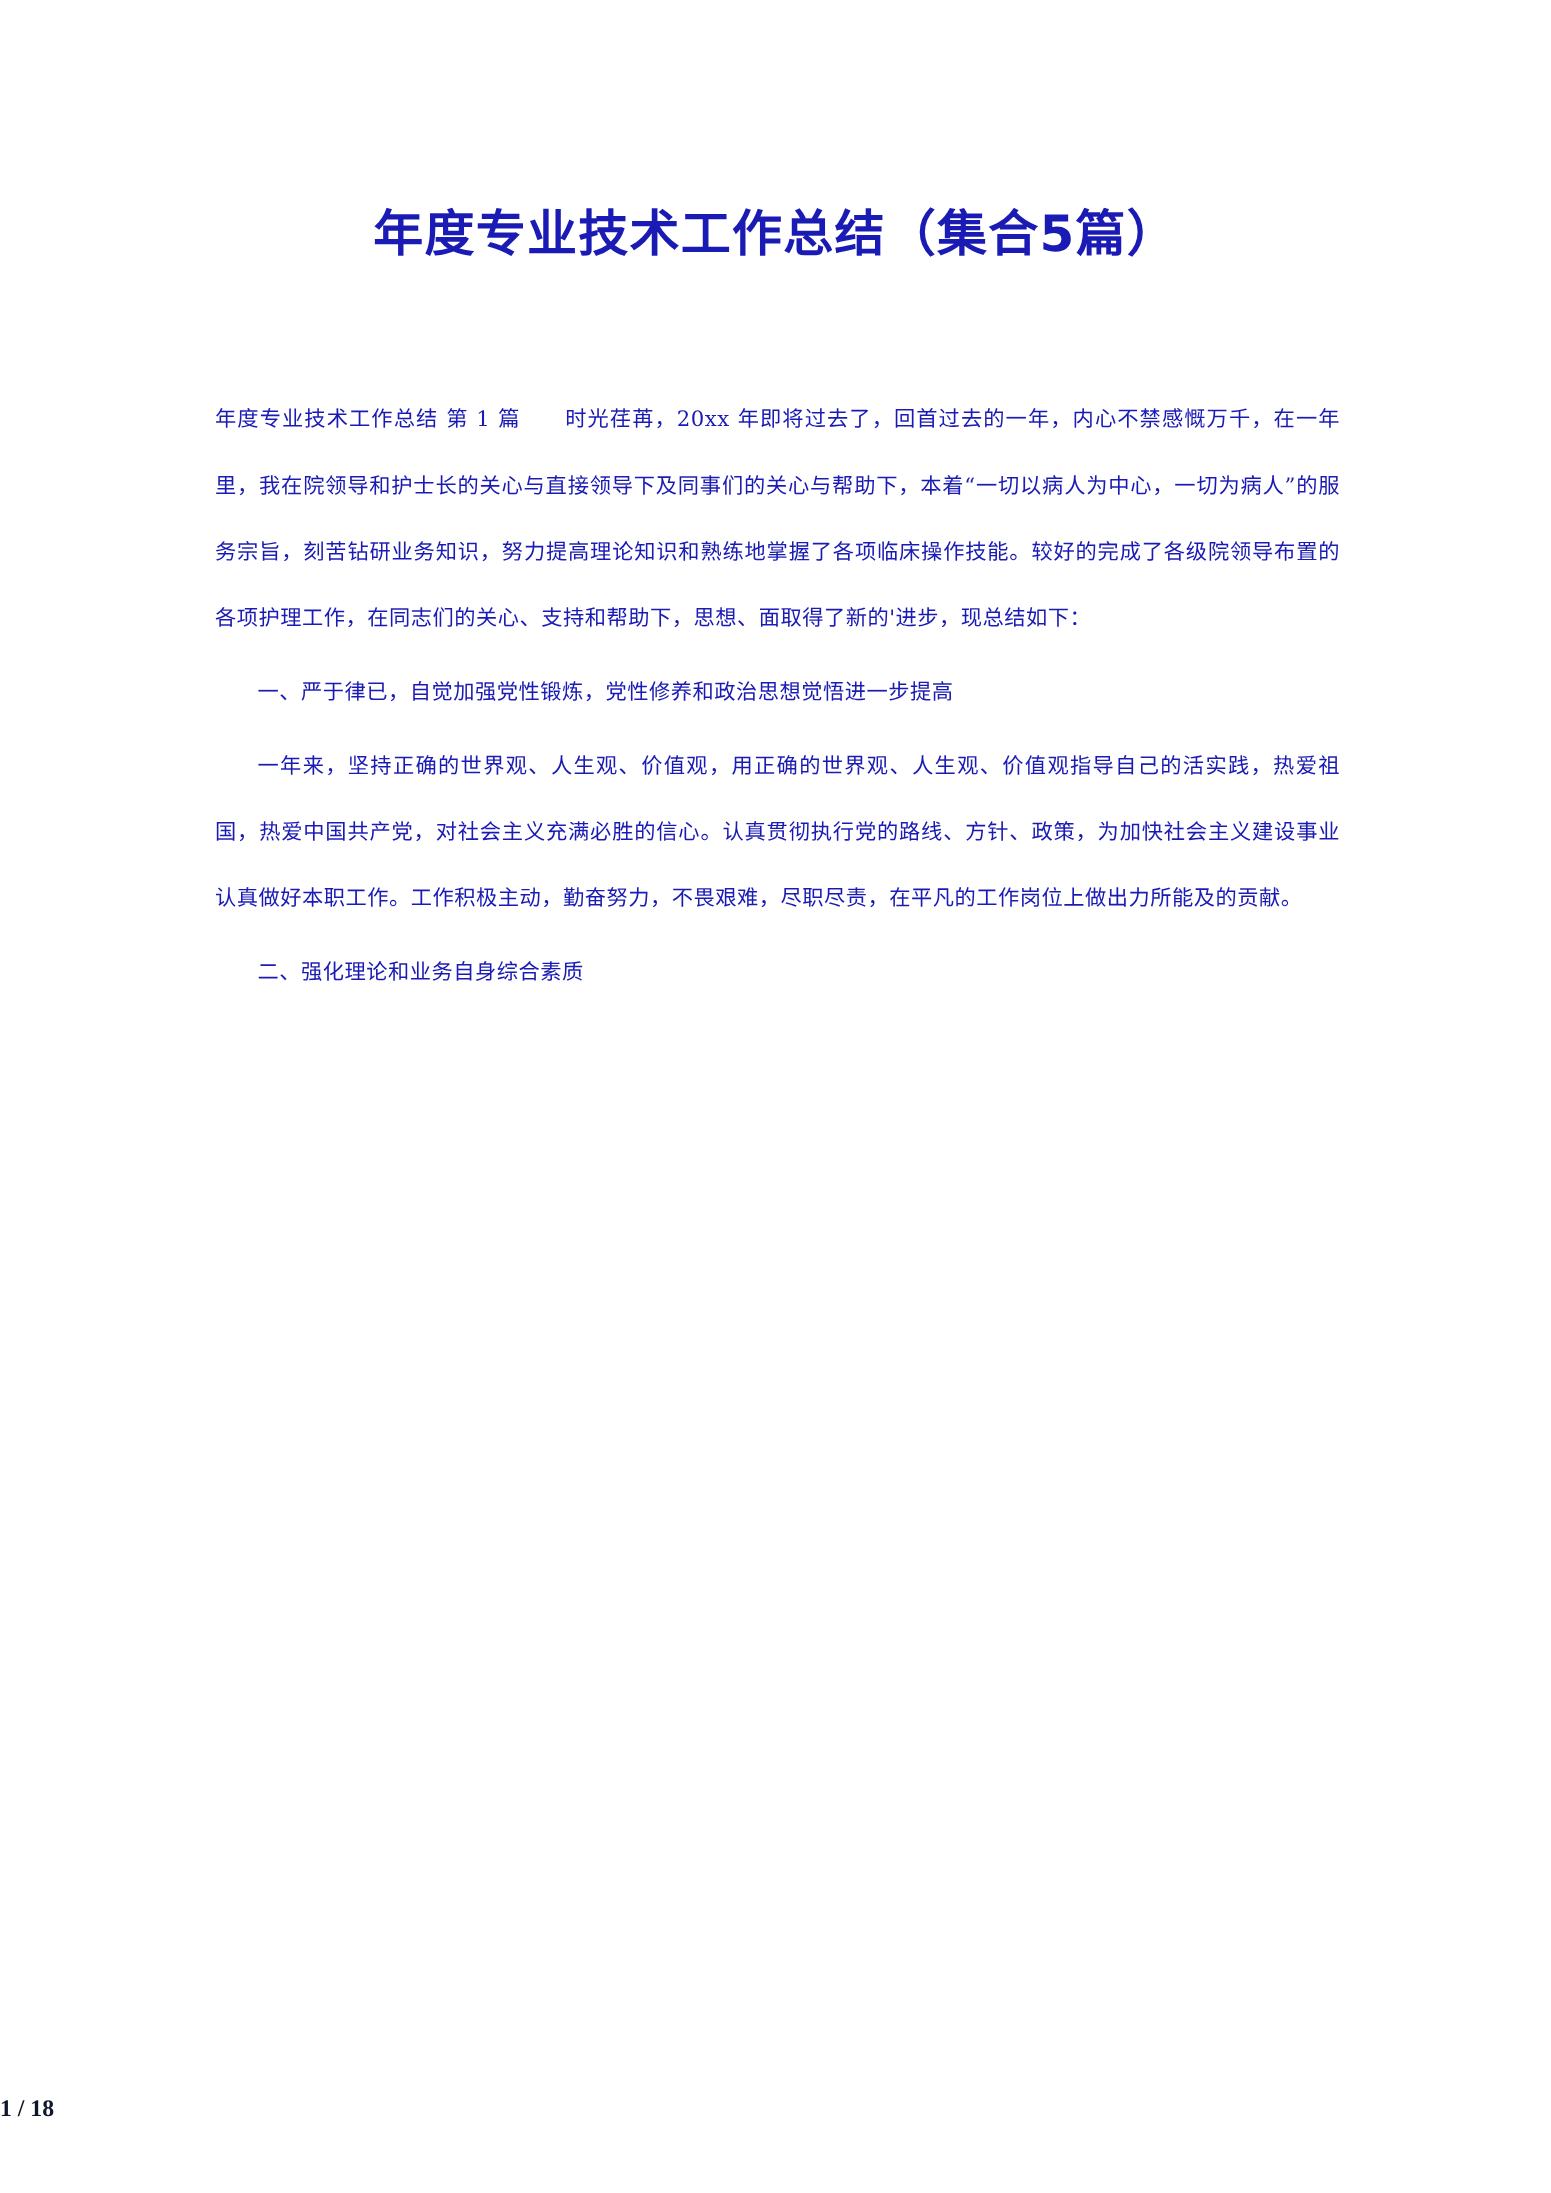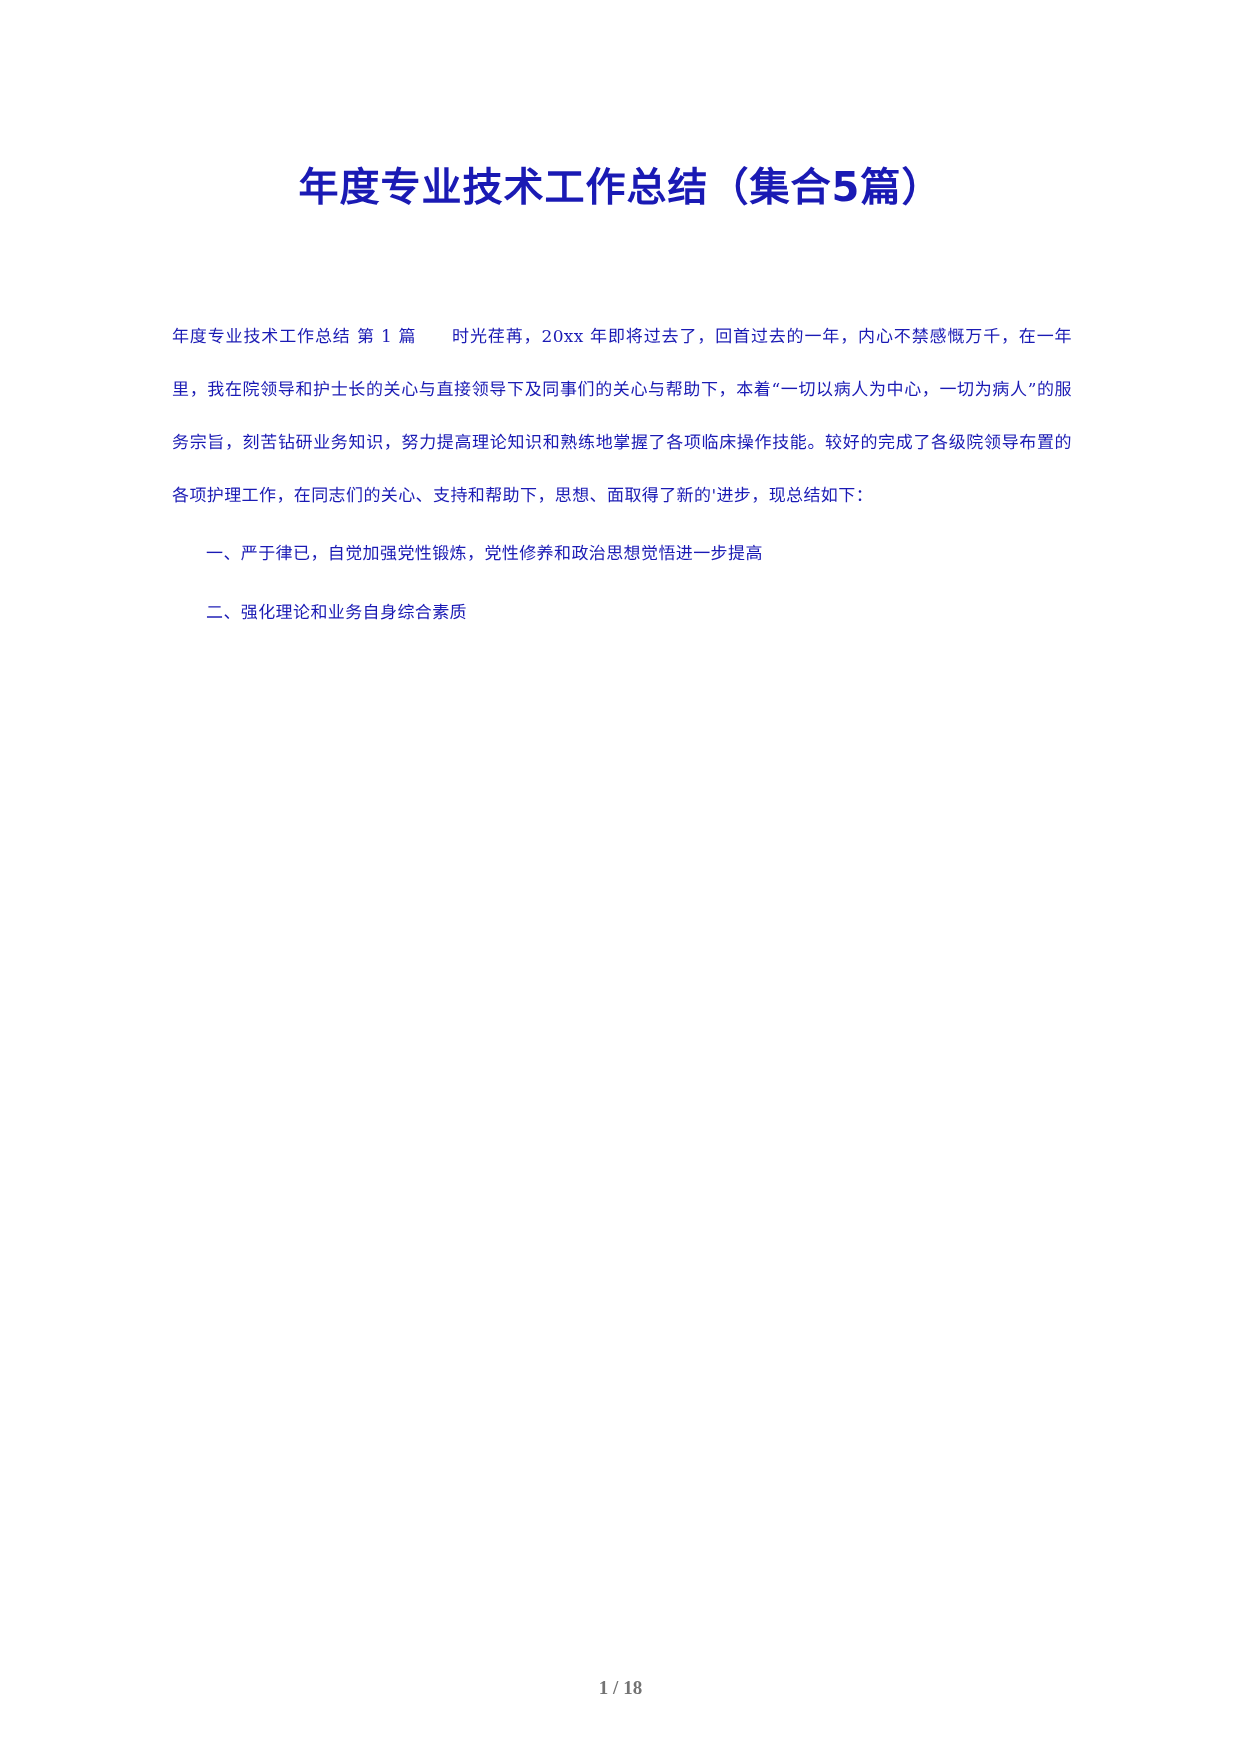--- a/index.html
+++ b/index.html
@@ -48,42 +48,42 @@
     font-size: 17px;
     line-height: 53px;
     color: #1a1ab4;
     text-align: justify;
     text-justify: inter-ideograph;
     letter-spacing: 0.4px;
     font-family: "DejaVu Serif", "Liberation Serif", serif;
   }
   p.indent {
     text-indent: 2em;
-    font-family: Liberation Mono, monospace;
   }
   .page-number {
     position: absolute;
     bottom: 55px;
     left: 0;
     width: 1241px;
-    text-align: center;
+    text-align: left;
     font-size: 19px;
     font-weight: bold;
-    color: #737373;
+    color: #0f172a;
     font-family: "Liberation Serif", serif;
   }
 </style>
 </head>
 <body>
 
 <div class="page">
 
   <h1 class="doc-title">年度专业技术工作总结（集合5篇）</h1>
 
   <div class="body-block">
     <p class="para">年度专业技术工作总结 第 1 篇　　时光荏苒，20xx 年即将过去了，回首过去的一年，内心不禁感慨万千，在一年里，我在院领导和护士长的关心与直接领导下及同事们的关心与帮助下，本着“一切以病人为中心，一切为病人”的服务宗旨，刻苦钻研业务知识，努力提高理论知识和熟练地掌握了各项临床操作技能。较好的完成了各级院领导布置的各项护理工作，在同志们的关心、支持和帮助下，思想、面取得了新的'进步，现总结如下：</p>
     <p class="para indent">一、严于律已，自觉加强党性锻炼，党性修养和政治思想觉悟进一步提高</p>
+    <p class="para indent">一年来，坚持正确的世界观、人生观、价值观，用正确的世界观、人生观、价值观指导自己的活实践，热爱祖国，热爱中国共产党，对社会主义充满必胜的信心。认真贯彻执行党的路线、方针、政策，为加快社会主义建设事业认真做好本职工作。工作积极主动，勤奋努力，不畏艰难，尽职尽责，在平凡的工作岗位上做出力所能及的贡献。</p>
     <p class="para indent">二、强化理论和业务自身综合素质</p>
   </div>
 
   <div class="page-number">1 / 18</div>
 
 </div>
 
 </body></html>

